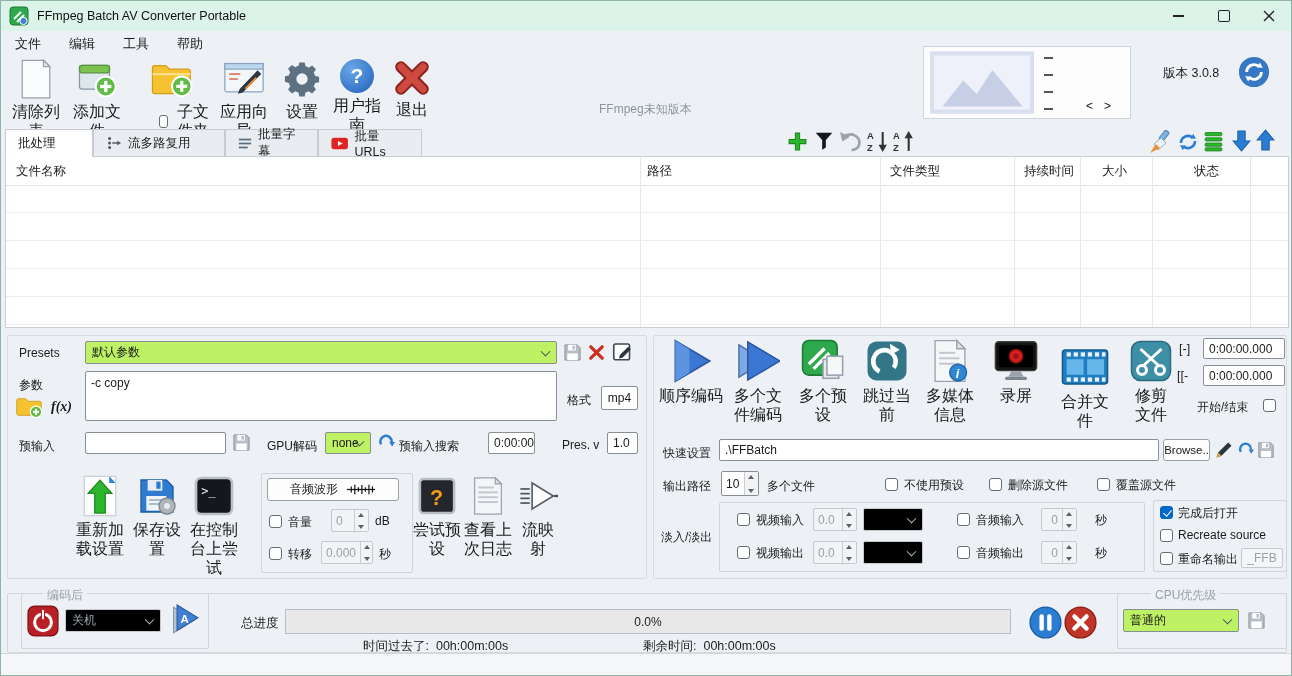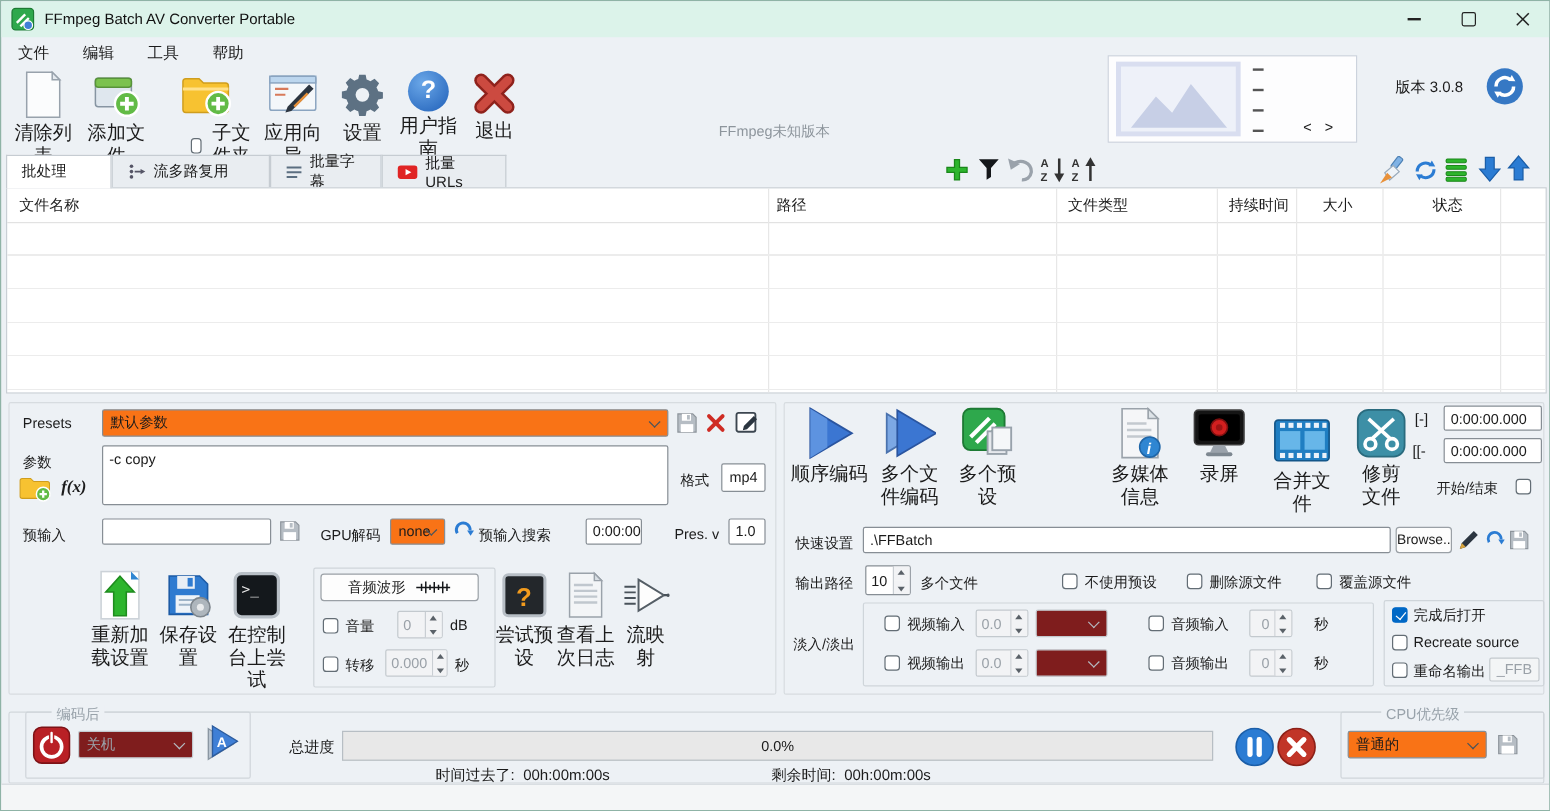--- a/index.html
+++ b/index.html
@@ -16,25 +16,25 @@
   
   .menubar{position:absolute;left:0;top:30px;width:100%;height:26px;display:flex;align-items:center;gap:0;}
   .menu-item{padding:4px 14px;font-size:13px;}
   
   .ibtn{position:absolute;display:flex;flex-direction:column;align-items:center;gap:3px;text-align:center;line-height:1.2;}
   .ibtn .cap{font-size:16px;white-space:pre-line;}
   
   .field{position:absolute;background:#fff;border:1px solid #878e95;border-radius:2px;box-sizing:border-box;
          display:flex;align-items:center;padding:0 5px;font-size:12px;overflow:hidden;white-space:nowrap;}
   .field.dis{background:#f3f5f6;color:#9aa1a8;border-color:#c3c9ce;}
-  .combo{padding-right:20px;position:absolute;background:#f97316;border:1px solid #878e95;border-radius:2px;
+  .combo{padding-right:20px;position:absolute;background:#bef264;border:1px solid #878e95;border-radius:2px;
          box-sizing:border-box;display:flex;align-items:center;padding-left:6px;font-size:12px;}
   .combo .chev{position:absolute;right:7px;top:50%;width:6px;height:6px;border-left:1.5px solid #49545c;
                border-bottom:1.5px solid #49545c;transform:translateY(-70%) rotate(-45deg);}
-  .combo.dis{color:#9aa1a8;background:#7f1d1d;border-color:#c3c9ce;}
+  .combo.dis{color:#9aa1a8;background:#000000;border-color:#c3c9ce;}
   .combo.dis .chev{border-color:#b4bac0;}
   
   .spin{position:absolute;display:flex;border:1px solid #878e95;background:#fff;box-sizing:border-box;border-radius:2px;}
   .spin .v{flex:1;display:flex;align-items:center;padding:0 4px;font-size:12px;}
   .spin .btns{width:13px;display:flex;flex-direction:column;border-left:1px solid #c9ced3;}
   .spin .btns i{flex:1;position:relative;background:#f2f3f5;}
   .spin .btns i.up::after{content:"";position:absolute;left:3px;top:2.5px;border-left:3px solid transparent;border-right:3px solid transparent;border-bottom:4px solid #5a6168;}
   .spin .btns i.dn::after{content:"";position:absolute;left:3px;bottom:2.5px;border-left:3px solid transparent;border-right:3px solid transparent;border-top:4px solid #5a6168;}
   .spin.dis{background:#f2f3f5;border-color:#c3c9ce;}
   .spin.dis .v{color:#9aa1a8;}
@@ -494,20 +494,29 @@
         <rect x="1" y="1" width="22" height="22" rx="4" fill="#2ea84c" stroke="#1d7a34"></rect>
         <g stroke="#fff" stroke-width="2.2">
           <line x1="5" y1="16" x2="15" y2="6"></line>
           <line x1="8" y1="19" x2="18" y2="9"></line>
         </g>
         <rect x="14" y="13" width="10" height="12" fill="#e6e9ed" stroke="#98a2ab"></rect>
         <rect x="16.5" y="11" width="10" height="12" fill="#f5f7f9" stroke="#98a2ab"></rect>
       </svg>
     <span class="cap">多个预设</span>
   </div>
+  <div class="ibtn" style="left:862px;top:338px;width:48px;">
+    <svg width="42" height="44" viewBox="0 0 28 28">
+        <rect x="1" y="1" width="26" height="26" rx="6" fill="#337687"></rect>
+        <path d="M9 21 a7.5 7.5 0 1 1 9.5-2.5" fill="none" stroke="#fff" stroke-width="3"></path>
+        <polygon points="15.5,5.5 23,3.5 21,11" fill="#337687"></polygon>
+        <polygon points="16,2.5 22.5,6.5 16.5,10" fill="#fff"></polygon>
+      </svg>
+    <span class="cap">跳过当前</span>
+  </div>
   <div class="ibtn" style="left:920px;top:338px;width:58px;">
     <svg width="38" height="44" viewBox="0 0 28 32">
         <path d="M3 1 h16 l6 6 v24 H3z" fill="#f5f6f8" stroke="#9aa2aa"></path>
         <path d="M19 1 l6 6 h-6z" fill="#dde3e8" stroke="#9aa2aa"></path>
         <g stroke="#c3c9cf" stroke-width="1.5">
           <line x1="6" y1="10" x2="18" y2="10"></line>
           <line x1="6" y1="14" x2="21" y2="14"></line>
           <line x1="6" y1="18" x2="21" y2="18"></line>
         </g>
         <circle cx="20" cy="24.5" r="6.2" fill="#2f86d2" stroke="#1f66a8"></circle>

